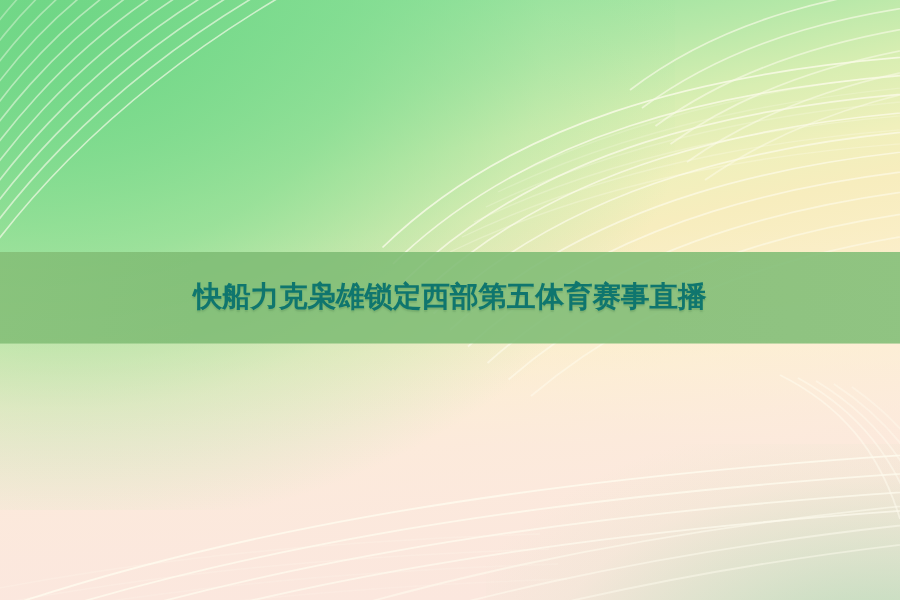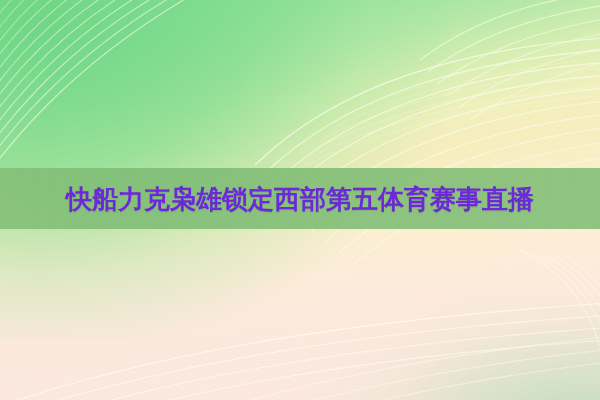--- a/index.html
+++ b/index.html
@@ -112,22 +112,22 @@
       rgba(150,200,130,0.25) 0%,
       rgba(120,185,112,0.0) 22%,
       rgba(120,185,112,0.0) 72%,
       rgba(150,202,136,0.22) 100%);
     pointer-events: none;
   }
 
   .title-text {
     position: relative;
     z-index: 2;
-    color: #6d28d9;
-    font-size: 26px;
+    color: #0f766e;
+    font-size: 19px;
     line-height: 1;
     font-weight: bold;
     letter-spacing: 0px;
     white-space: nowrap;
     font-family: "DejaVu Sans", "Liberation Sans", sans-serif;
     text-shadow: 0 1px 1px rgba(90,140,85,0.35);
   }
 </style>
 </head>
 <body>

